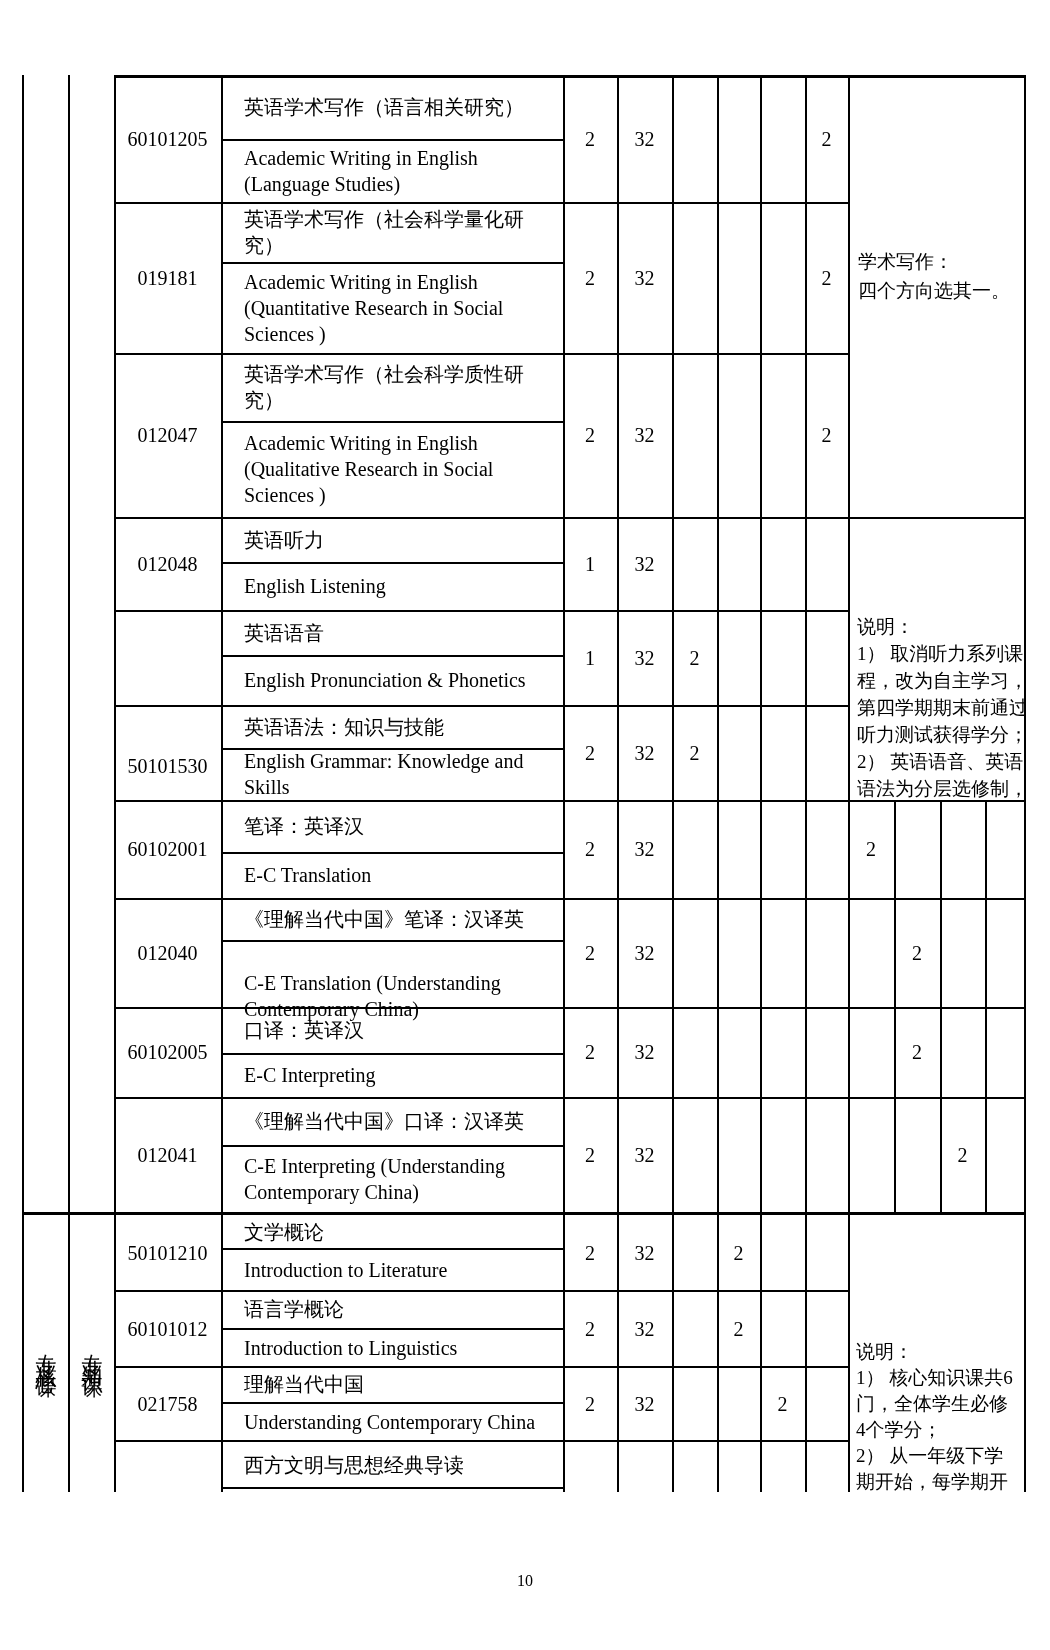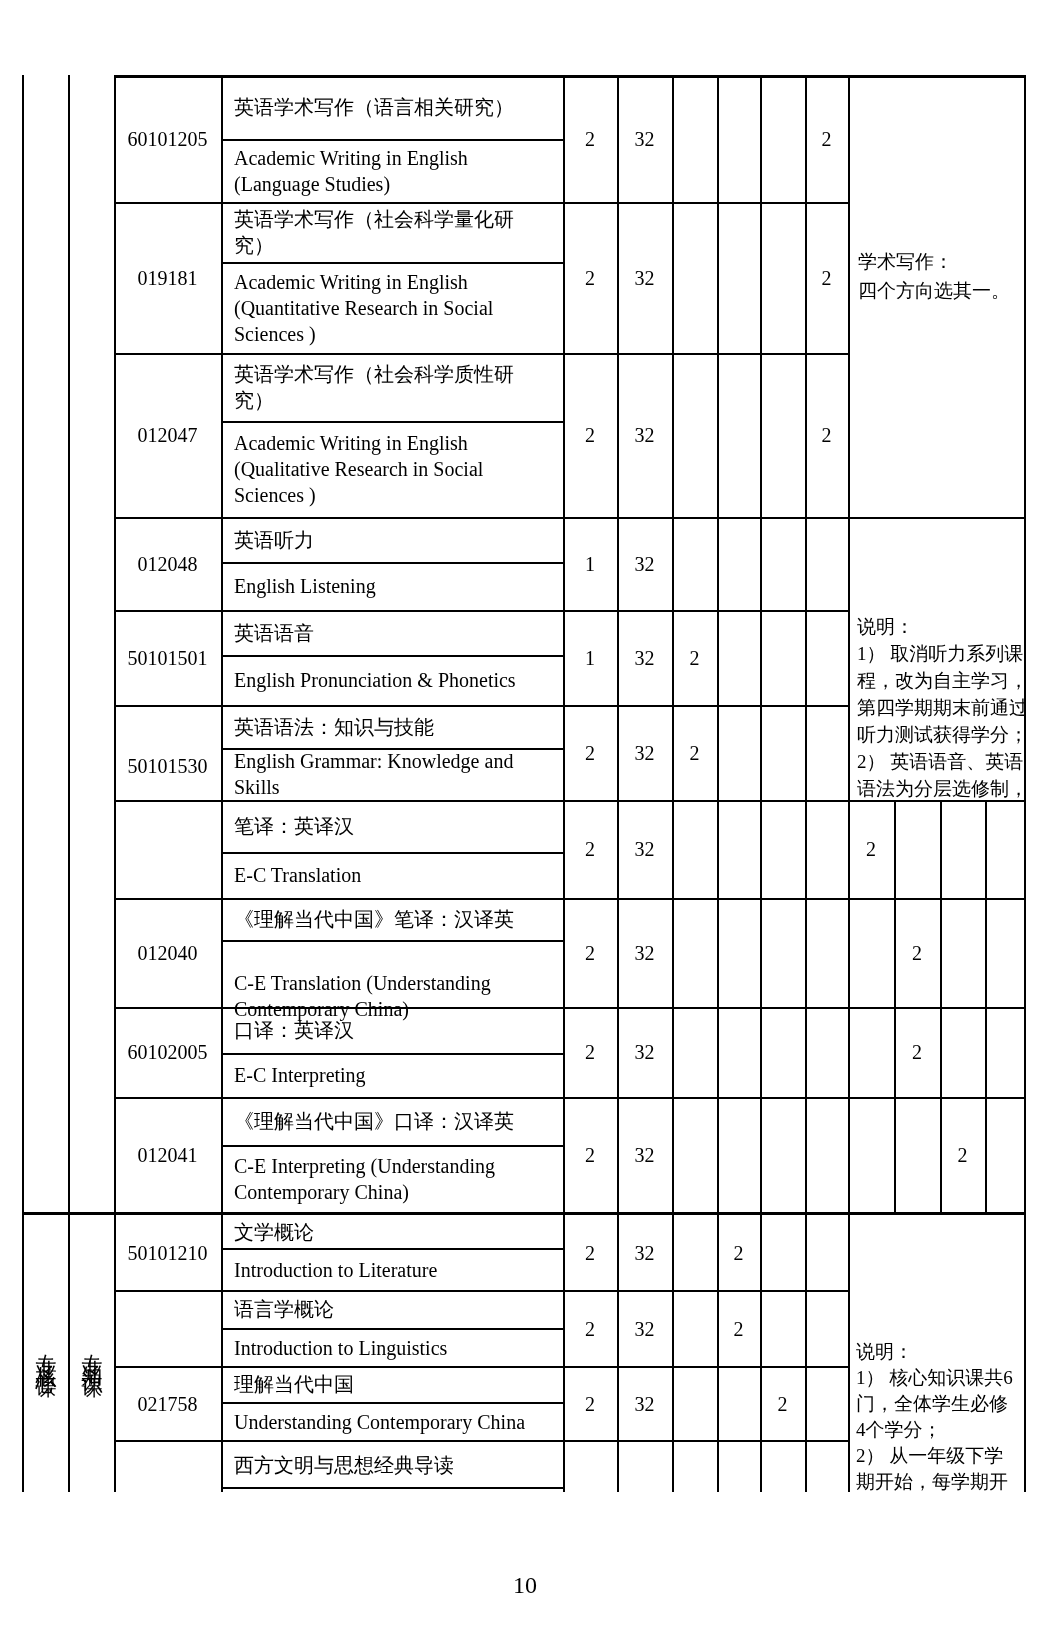--- a/index.html
+++ b/index.html
@@ -3,26 +3,26 @@
 <meta charset="utf-8">
 <style>
   html,body{margin:0;padding:0;background:#ffffff;}
   #page{position:relative;width:1050px;height:1650px;background:#ffffff;overflow:hidden;
         font-family:"Liberation Serif","DejaVu Serif",serif;color:#000;}
   .v{position:absolute;width:2px;background:#000;}
   .h{position:absolute;height:2px;background:#000;}
   .hk{position:absolute;height:3px;background:#000;}
   .t{position:absolute;font-size:20px;line-height:26px;overflow:hidden;white-space:pre;}
   .c{display:flex;align-items:center;justify-content:center;text-align:center;}
-  .l{display:flex;align-items:center;justify-content:flex-start;text-align:left;padding-left:11px;box-sizing:border-box;}
+  .l{display:flex;align-items:center;justify-content:flex-start;text-align:left;padding-left:21px;box-sizing:border-box;}
   .note{position:absolute;font-size:19px;overflow:hidden;white-space:pre;box-sizing:border-box;}
   .vlabel{position:absolute;display:flex;align-items:center;justify-content:center;
           writing-mode:vertical-rl;text-orientation:upright;letter-spacing:6px;
           font-size:21px;line-height:46px;}
-  .pageno{position:absolute;left:0;top:1572px;width:1050px;text-align:center;font-size:24px;}
+  .pageno{position:absolute;left:0;top:1572px;width:1050px;text-align:center;font-size:16px;}
 </style>
 </head>
 <body>
 
 <div id="page">
 
   <div class="v" style="left:22px;top:75px;height:1417px;"></div>
   <div class="v" style="left:68px;top:75px;height:1417px;"></div>
   <div class="v" style="left:114px;top:75px;height:1417px;"></div>
   <div class="v" style="left:221px;top:75px;height:1417px;"></div>
@@ -95,35 +95,35 @@
   <div class="t c" style="left:565px;top:355px;width:50px;height:160px;">2</div>
   <div class="t c" style="left:619px;top:355px;width:51px;height:160px;">32</div>
   <div class="t c" style="left:807px;top:355px;width:39px;height:160px;">2</div>
 
   <div class="t c" style="left:116px;top:519px;width:103px;height:89px;">012048</div>
   <div class="t l" style="left:223px;top:519px;width:338px;height:41px;">英语听力</div>
   <div class="t l" style="left:223px;top:564px;width:338px;height:44px;">English Listening</div>
   <div class="t c" style="left:565px;top:519px;width:50px;height:89px;">1</div>
   <div class="t c" style="left:619px;top:519px;width:51px;height:89px;">32</div>
 
-  <div class="t c" style="left:116px;top:612px;width:103px;height:91px;">50101501</div>
   <div class="t l" style="left:223px;top:612px;width:338px;height:41px;">英语语音</div>
   <div class="t l" style="left:223px;top:657px;width:338px;height:46px;">English Pronunciation &amp; Phonetics</div>
   <div class="t c" style="left:565px;top:612px;width:50px;height:91px;">1</div>
   <div class="t c" style="left:619px;top:612px;width:51px;height:91px;">32</div>
   <div class="t c" style="left:674px;top:612px;width:41px;height:91px;">2</div>
 
   <div class="t c" style="left:116px;top:707px;width:103px;height:91px;margin-top:13px;">50101530</div>
   <div class="t l" style="left:223px;top:707px;width:338px;height:39px;">英语语法：知识与技能</div>
   <div class="t l" style="left:223px;top:750px;width:338px;height:48px;">English Grammar: Knowledge and
 Skills</div>
   <div class="t c" style="left:565px;top:707px;width:50px;height:91px;">2</div>
   <div class="t c" style="left:619px;top:707px;width:51px;height:91px;">32</div>
   <div class="t c" style="left:674px;top:707px;width:41px;height:91px;">2</div>
 
+  <div class="t c" style="left:116px;top:802px;width:103px;height:94px;">60102001</div>
   <div class="t l" style="left:223px;top:802px;width:338px;height:48px;">笔译：英译汉</div>
   <div class="t l" style="left:223px;top:854px;width:338px;height:42px;">E-C Translation</div>
   <div class="t c" style="left:565px;top:802px;width:50px;height:94px;">2</div>
   <div class="t c" style="left:619px;top:802px;width:51px;height:94px;">32</div>
   <div class="t c" style="left:850px;top:802px;width:42px;height:94px;">2</div>
 
   <div class="t c" style="left:116px;top:900px;width:103px;height:105px;">012040</div>
   <div class="t l" style="left:223px;top:900px;width:338px;height:38px;">《理解当代中国》笔译：汉译英</div>
   <div class="t l" style="left:223px;top:942px;width:338px;height:63px;margin-top:22px;">C-E Translation (Understanding
 Contemporary China)</div>
@@ -146,20 +146,21 @@
   <div class="t c" style="left:619px;top:1099px;width:51px;height:111px;">32</div>
   <div class="t c" style="left:942px;top:1099px;width:41px;height:111px;">2</div>
 
   <div class="t c" style="left:116px;top:1215px;width:103px;height:75px;">50101210</div>
   <div class="t l" style="left:223px;top:1215px;width:338px;height:33px;">文学概论</div>
   <div class="t l" style="left:223px;top:1250px;width:338px;height:40px;">Introduction to Literature</div>
   <div class="t c" style="left:565px;top:1215px;width:50px;height:75px;">2</div>
   <div class="t c" style="left:619px;top:1215px;width:51px;height:75px;">32</div>
   <div class="t c" style="left:719px;top:1215px;width:39px;height:75px;">2</div>
 
+  <div class="t c" style="left:116px;top:1292px;width:103px;height:74px;">60101012</div>
   <div class="t l" style="left:223px;top:1292px;width:338px;height:34px;">语言学概论</div>
   <div class="t l" style="left:223px;top:1330px;width:338px;height:36px;">Introduction to Linguistics</div>
   <div class="t c" style="left:565px;top:1292px;width:50px;height:74px;">2</div>
   <div class="t c" style="left:619px;top:1292px;width:51px;height:74px;">32</div>
   <div class="t c" style="left:719px;top:1292px;width:39px;height:74px;">2</div>
 
   <div class="t c" style="left:116px;top:1368px;width:103px;height:72px;">021758</div>
   <div class="t l" style="left:223px;top:1368px;width:338px;height:32px;">理解当代中国</div>
   <div class="t l" style="left:223px;top:1404px;width:338px;height:36px;">Understanding Contemporary China</div>
   <div class="t c" style="left:565px;top:1368px;width:50px;height:72px;">2</div>

